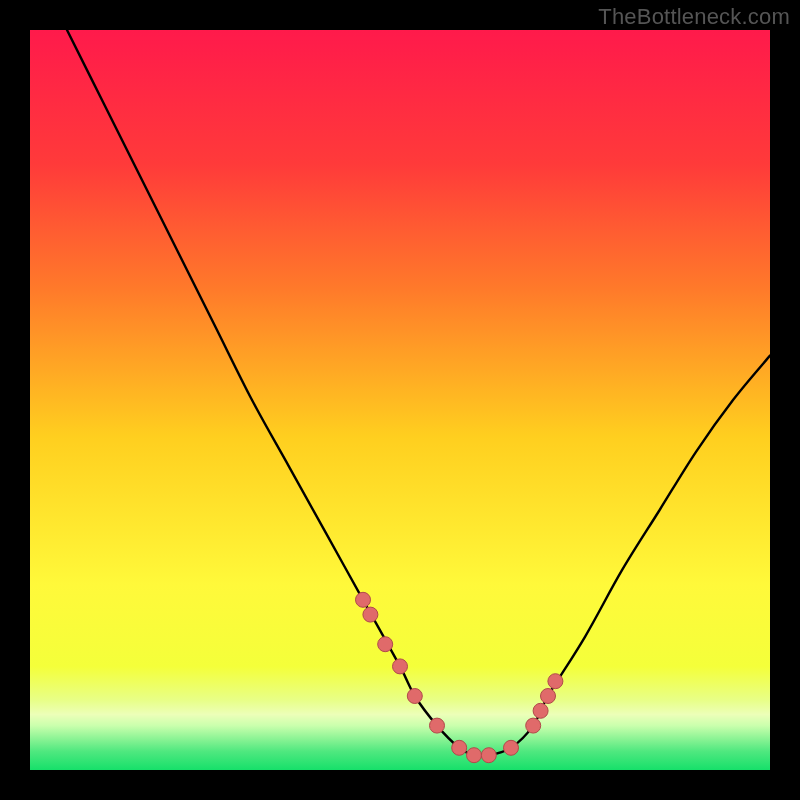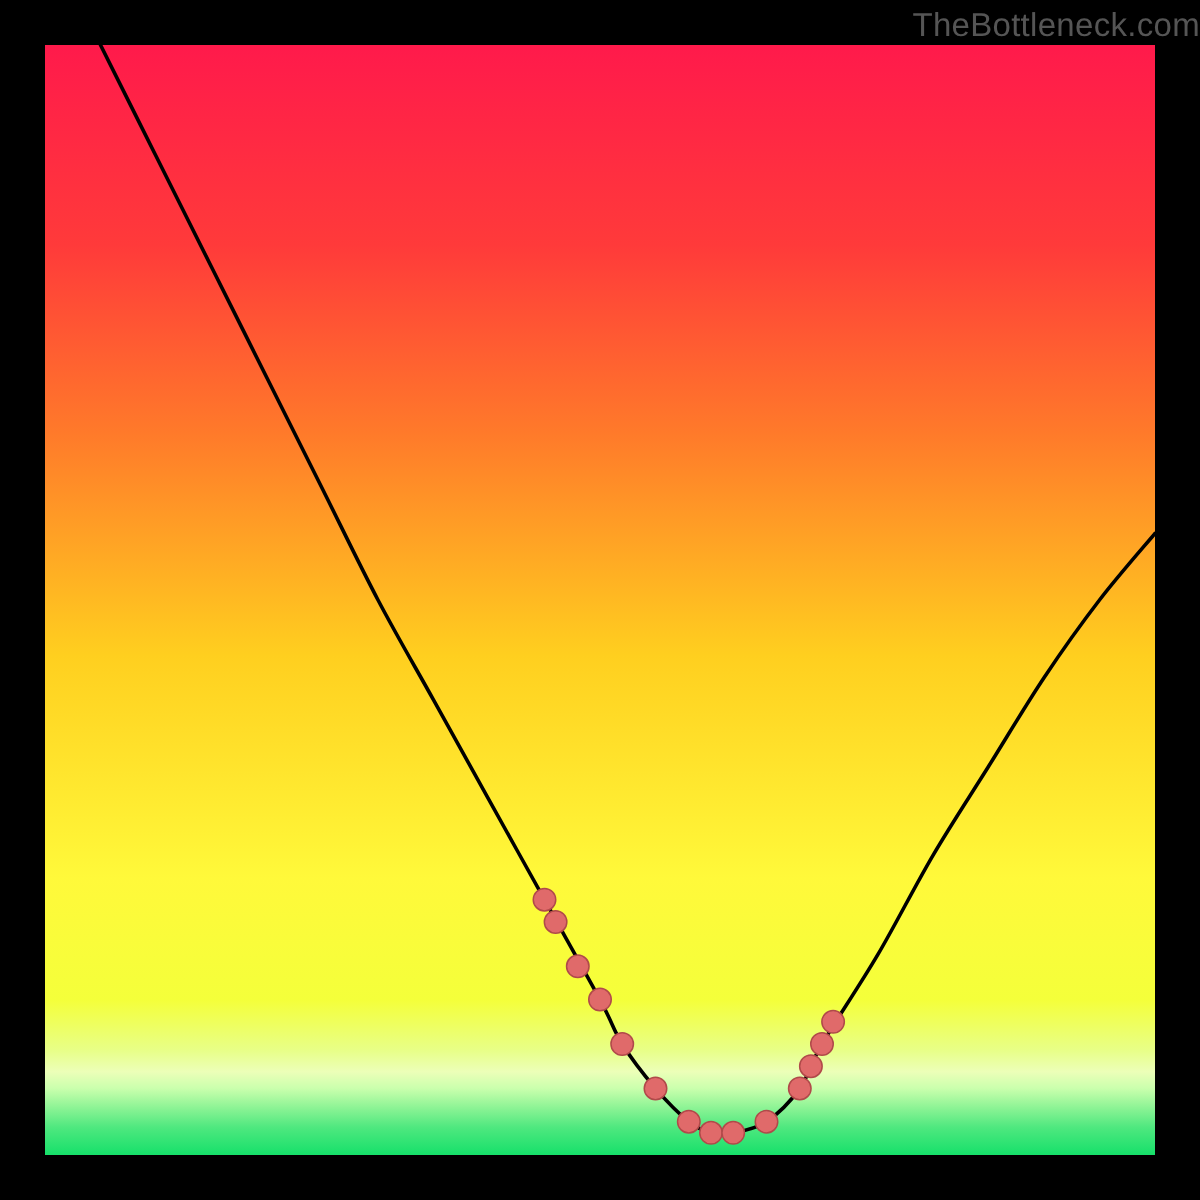--- a/index.html
+++ b/index.html
@@ -13,21 +13,21 @@
   }
   .frame {
     position: relative;
     width: 800px;
     height: 800px;
     background: #000;
   }
   .watermark {
     position: absolute;
     top: 4px;
-    right: 0;
+    right: 10px;
     color: #555;
     font-size: 22px;
     font-weight: 500;
     letter-spacing: 0.2px;
     z-index: 10;
   }
   .plot-area {
     position: absolute;
     left: 30px;
     top: 30px;

